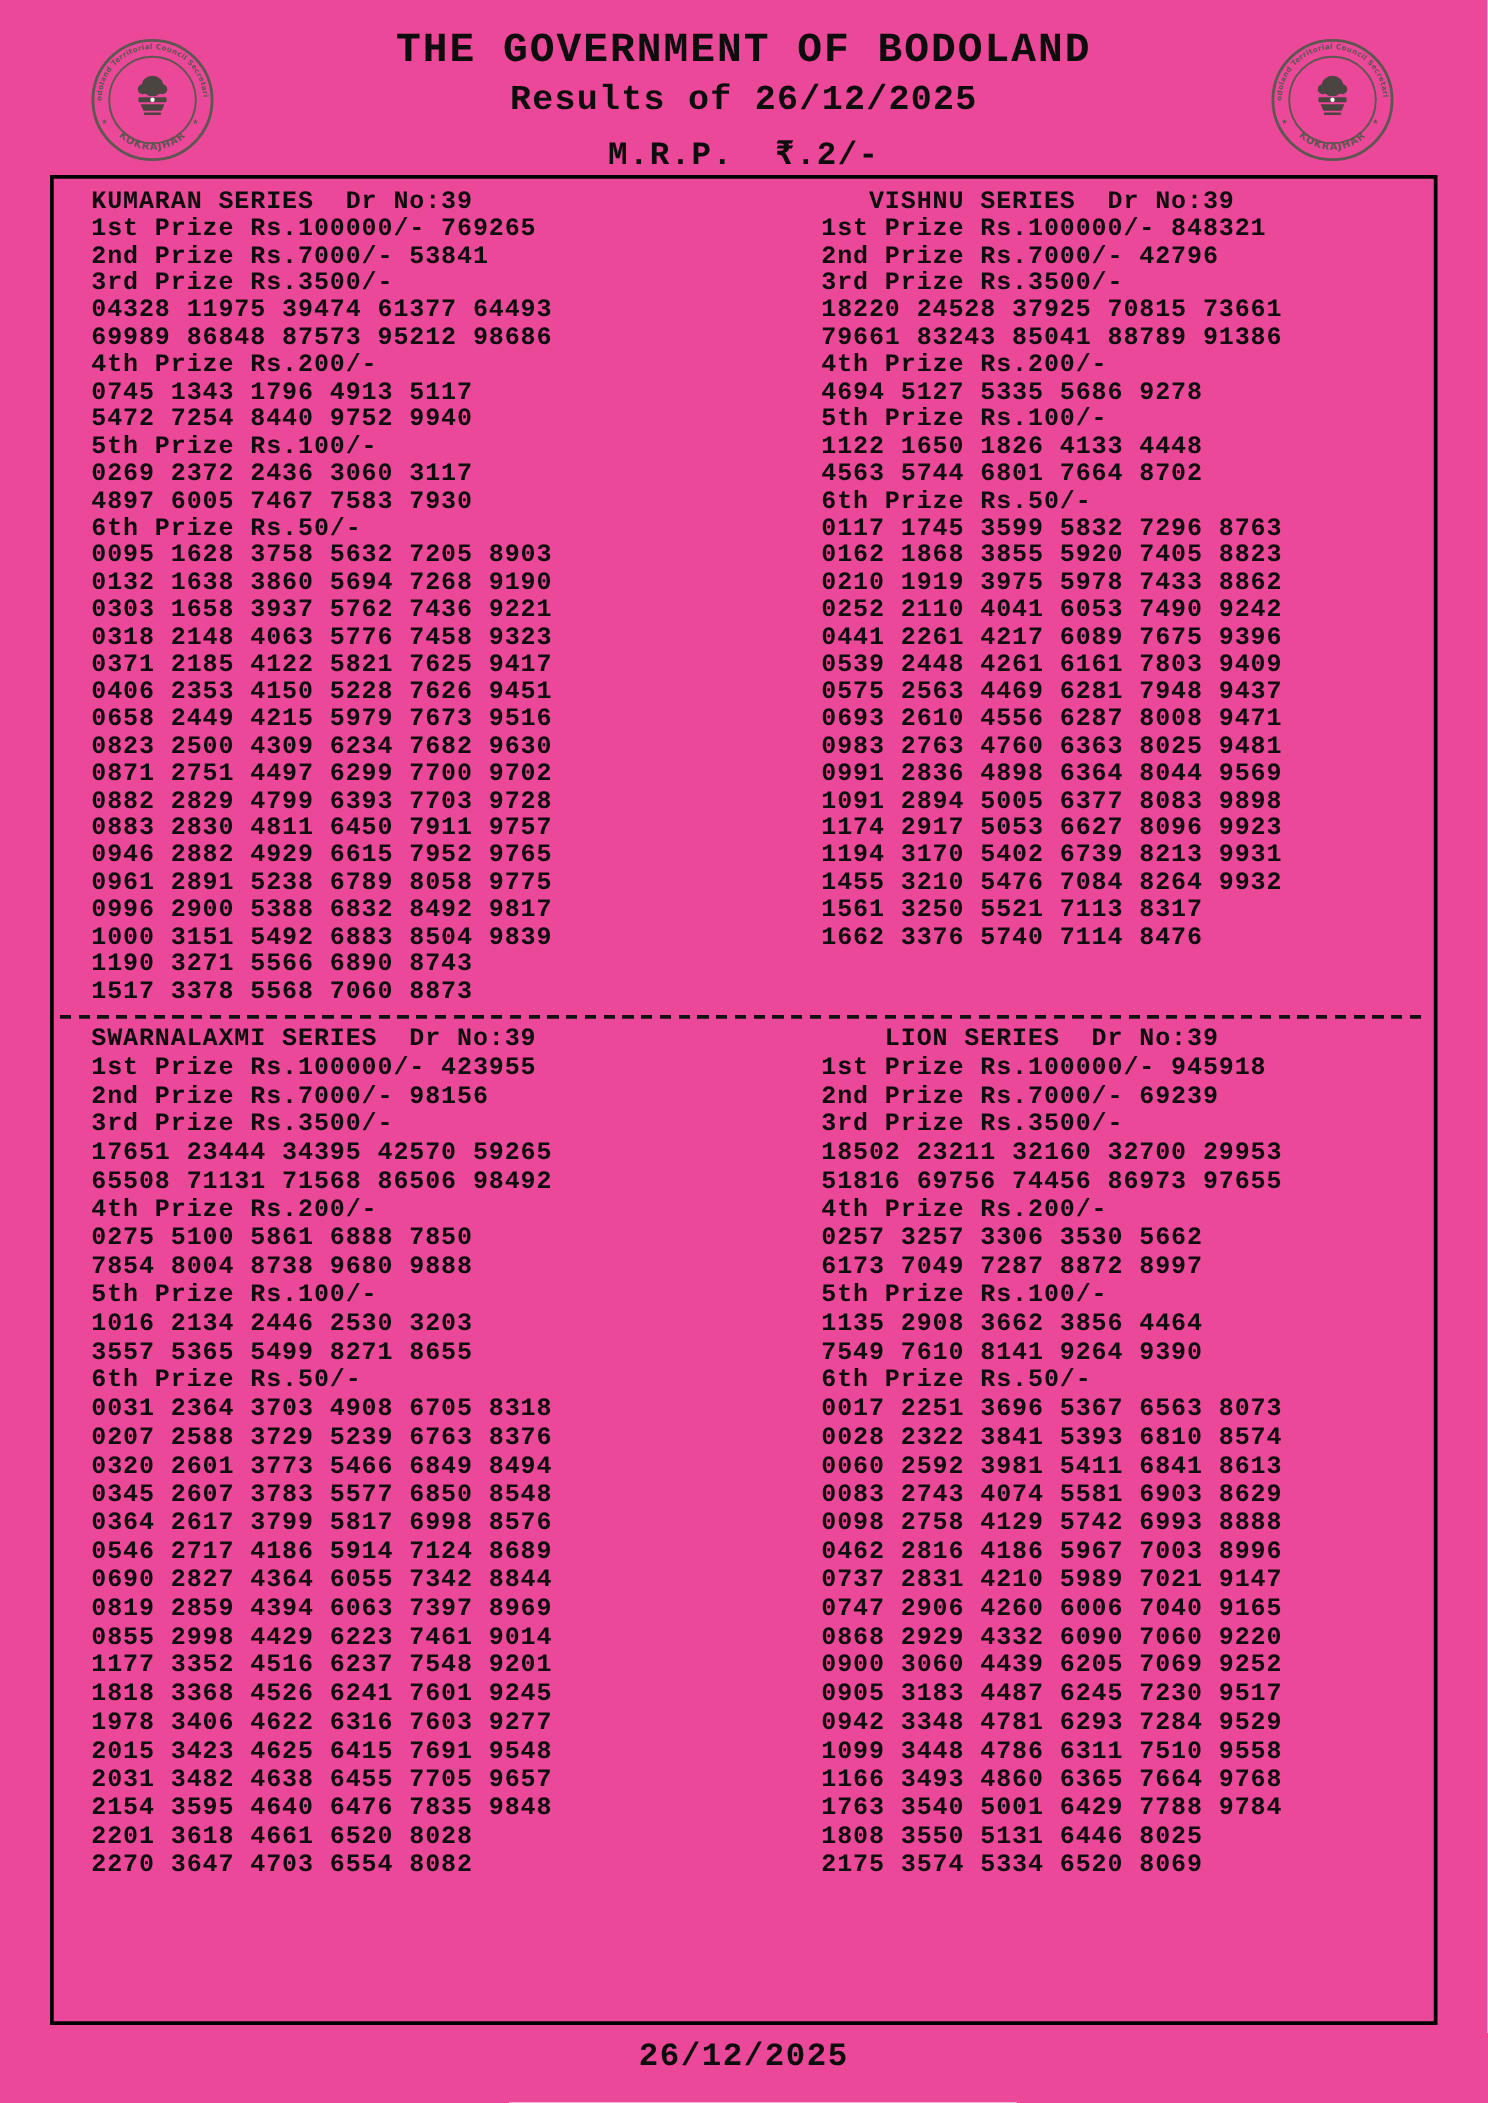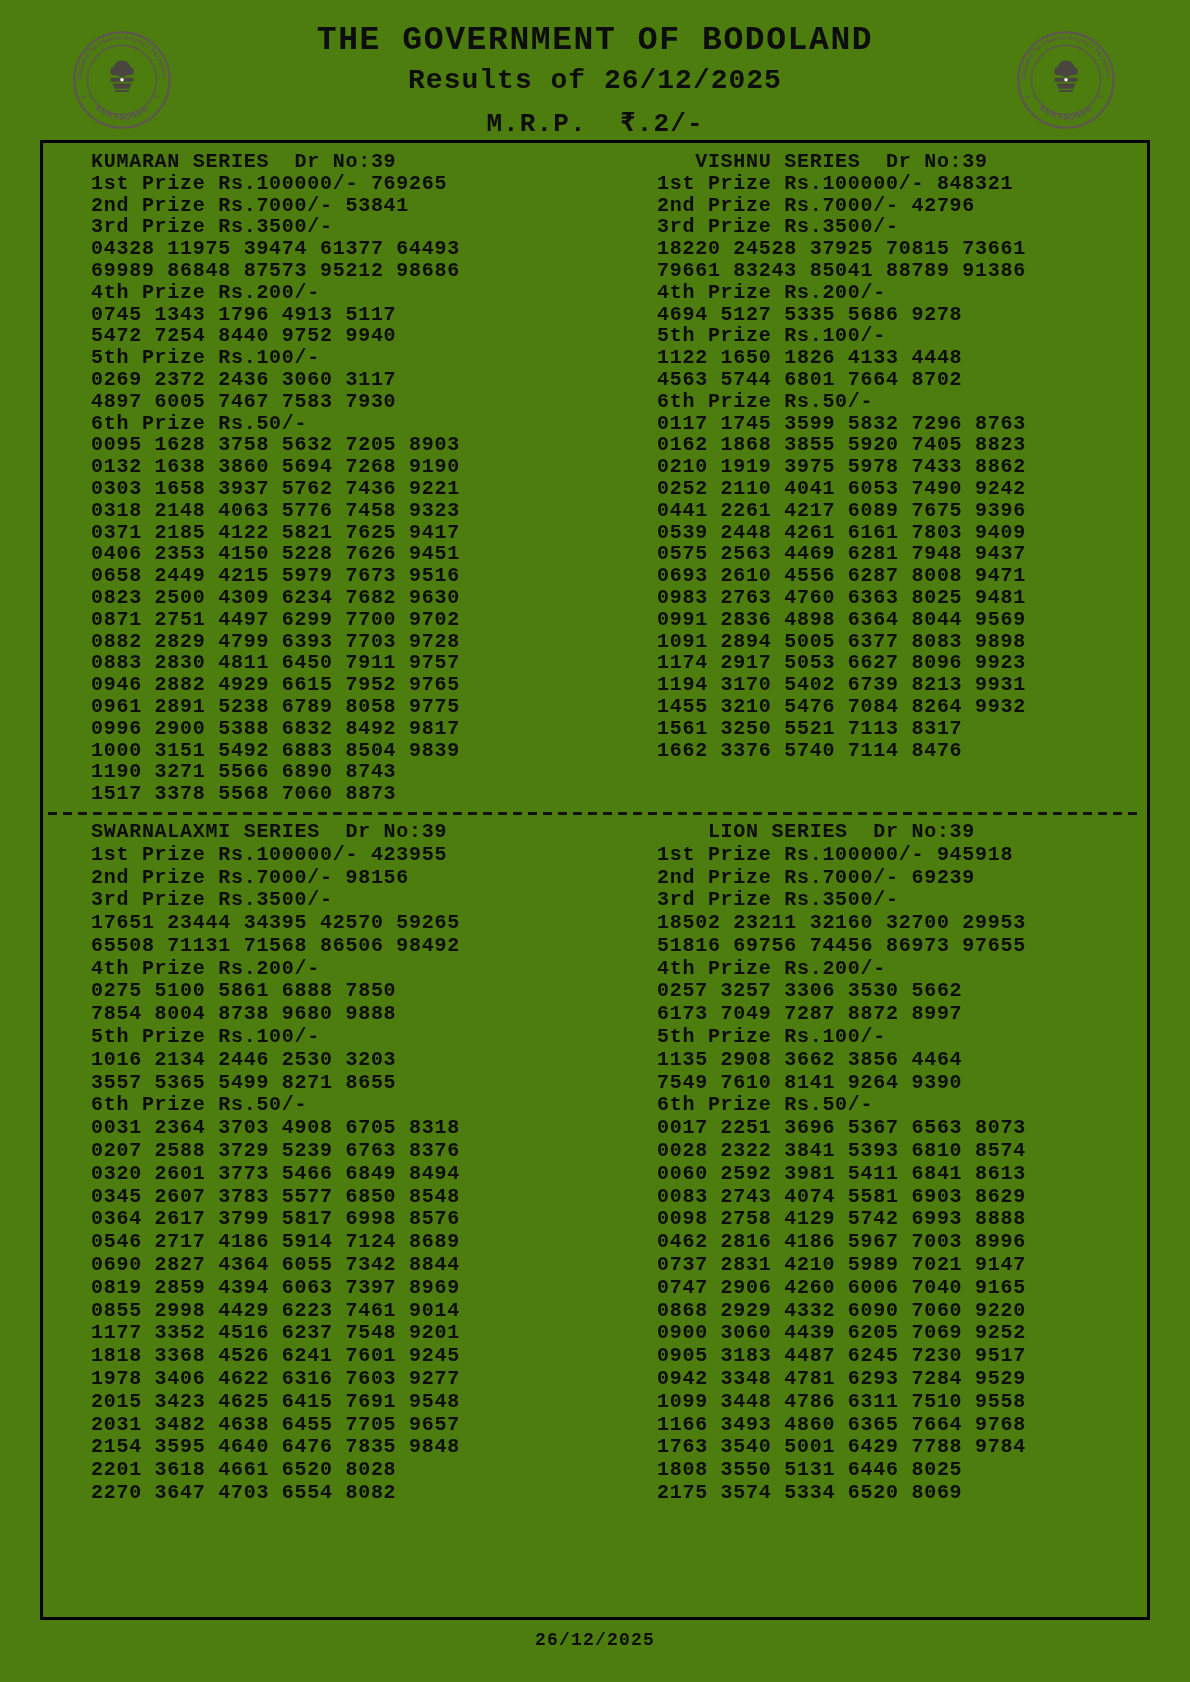--- a/index.html
+++ b/index.html
@@ -1,46 +1,46 @@
 <!DOCTYPE html>
 <html><head>
 <meta charset="utf-8">
 <style>
   html,body{margin:0;padding:0;background:#ffffff;}
-  .page{position:relative;width:1190px;height:1682px;background:#4d7c0f;overflow:hidden;
+  .page{position:relative;width:1190px;height:1682px;background:#ec4899;overflow:hidden;
         font-family:"Liberation Mono","DejaVu Sans Mono",monospace;color:#0d0d0d;}
 
   
   .header{position:absolute;left:0;top:0;width:100%;text-align:center;padding-top:22px;}
   .h-title{font-weight:bold;font-size:33px;letter-spacing:1.6px;line-height:38px;white-space:pre;}
   .h-sub{font-weight:bold;font-size:28px;letter-spacing:1px;line-height:30px;margin-top:6px;white-space:pre;}
   .h-mrp{font-weight:bold;font-size:26px;letter-spacing:1.1px;line-height:28px;margin-top:14px;white-space:pre;}
 
   .seal{position:absolute;top:26px;width:104px;height:108px;}
   .seal-left{left:70px;}
   .seal-right{right:72px;}
   .seal svg{width:100%;height:100%;}
 
   
   .main-box{position:absolute;left:40px;top:140px;width:1104px;height:1474px;
             border:3px solid #000;}
   .grid{display:grid;grid-template-columns:1fr 1fr;}
   .grid-top{padding-top:8px;}
   .grid-bottom{margin-top:0;}
-  .col{padding-left:48px;}
+  .col{padding-left:30px;}
   .col-right{padding-left:62px;}
   .line{font-size:20px;font-weight:bold;line-height:21.8px;letter-spacing:0.72px;white-space:pre;}
   .grid-bottom .line{line-height:22.8px;}
 
   .section-divider{height:3px;margin:7px 5px 6px 5px;
     background:repeating-linear-gradient(to right,#111 0px,#111 9px,transparent 9px,transparent 15px);}
 
   
   .footer{position:absolute;left:0;top:1630px;width:100%;text-align:center;
-          font-weight:bold;font-size:18px;letter-spacing:1.2px;white-space:pre;}
+          font-weight:bold;font-size:26px;letter-spacing:1.2px;white-space:pre;}
 </style>
 </head>
 <body>
 
 <div class="page">
 
   <div class="header">
     <div class="h-title">THE GOVERNMENT OF BODOLAND</div>
     <div class="h-sub">Results of 26/12/2025</div>
     <div class="h-mrp">M.R.P.  ₹.2/-</div>

